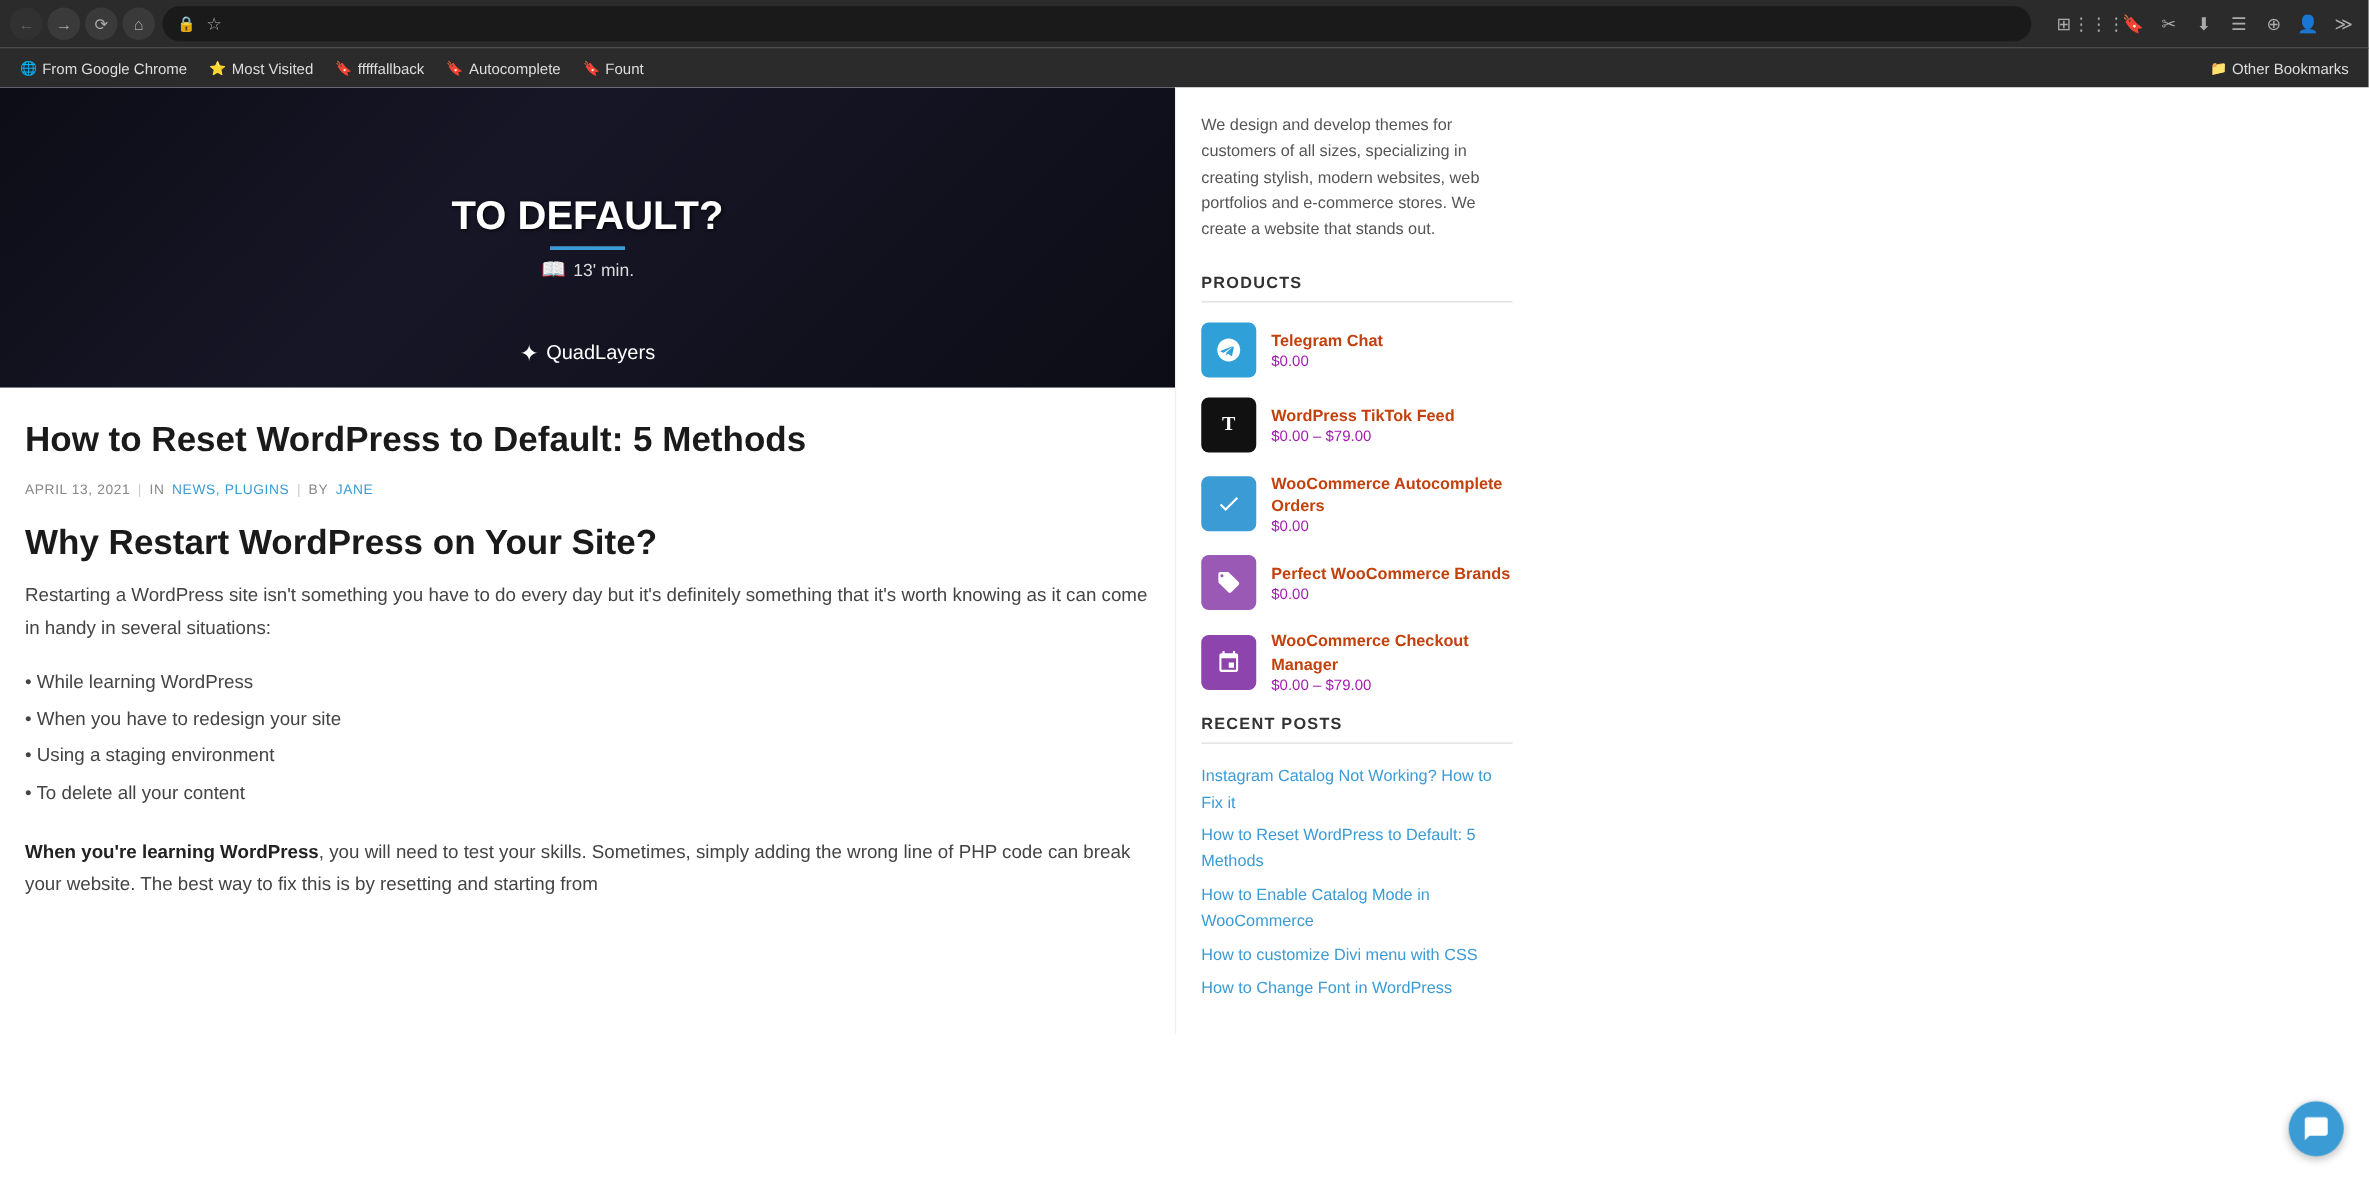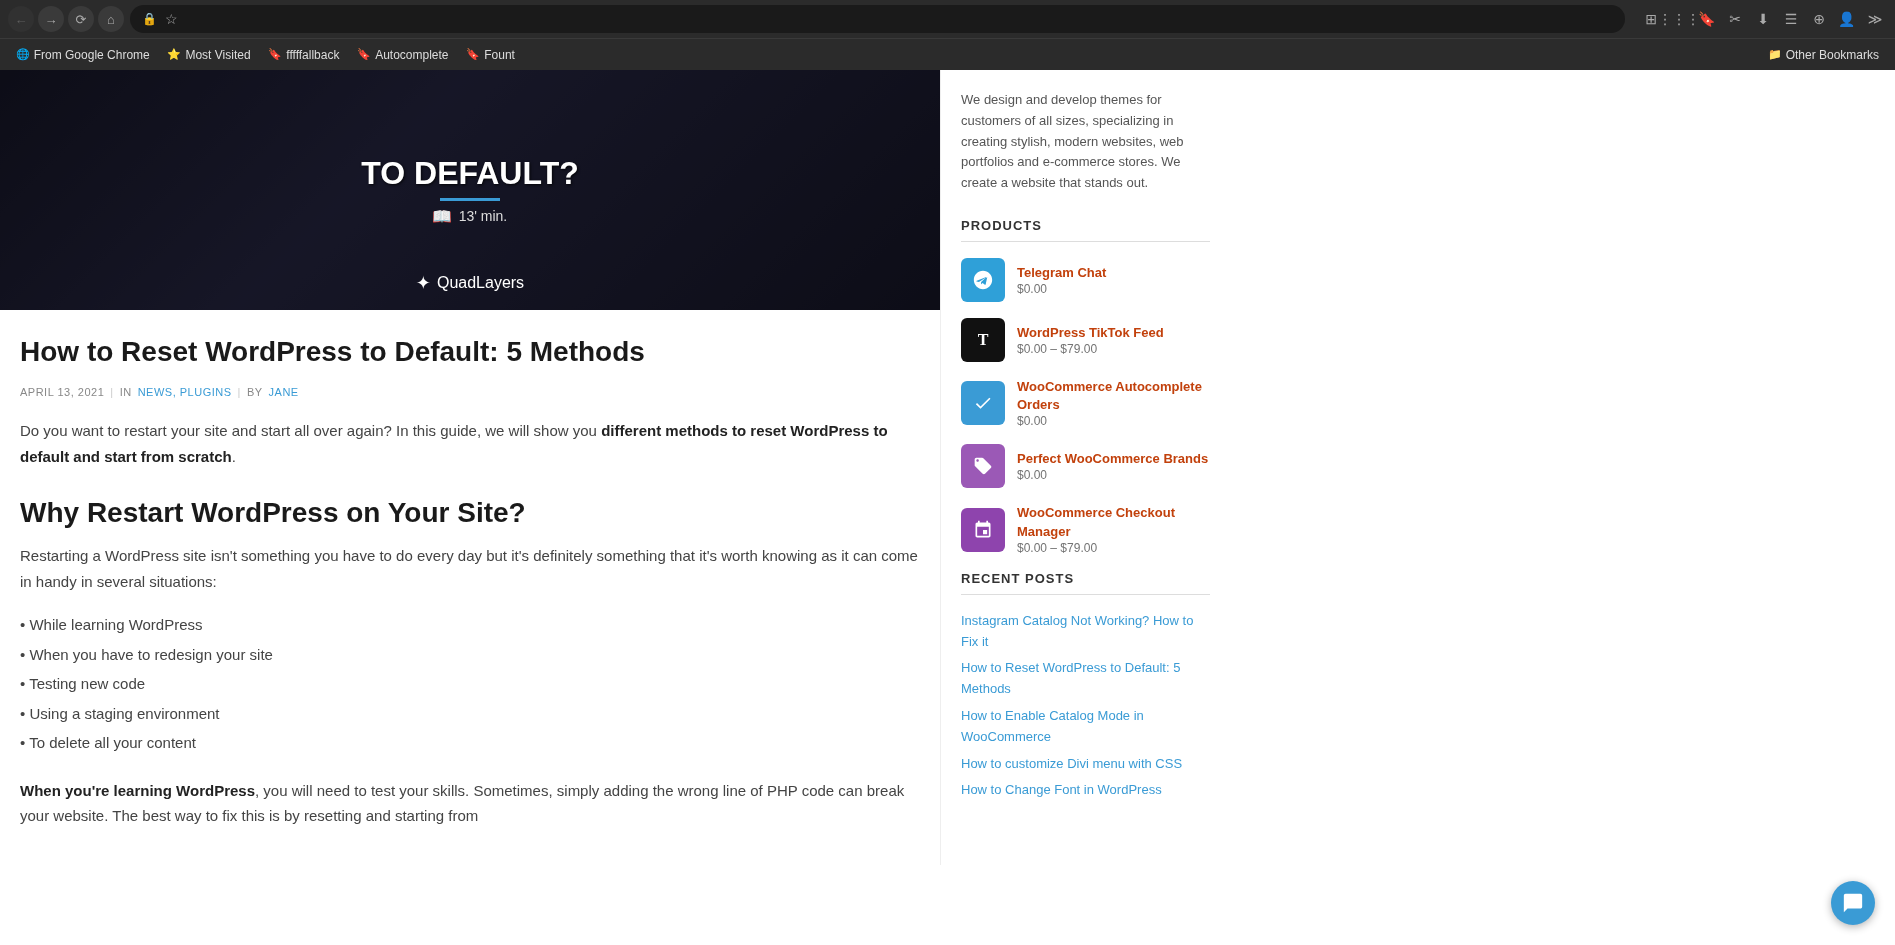--- a/index.html
+++ b/index.html
@@ -264,21 +264,21 @@
     .product-info {}
     .product-name {
       font-size: 13px;
       font-weight: 600;
       color: #c2410c;
       line-height: 1.4;
       cursor: pointer;
     }
     .product-price {
       font-size: 12px;
-      color: #737373;
+      color: #a21caf;
     }
     .recent-posts-section { margin-top: 8px; }
     .recent-post-link {
       display: block;
       font-size: 13px;
       color: #3a9bd5;
       text-decoration: none;
       line-height: 1.6;
       margin-bottom: 6px;
       cursor: pointer;
@@ -385,32 +385,28 @@
       <div class="article-meta">
         <span>APRIL 13, 2021</span>
         <span class="meta-sep">|</span>
         <span>IN</span>
         <a class="meta-link">NEWS, PLUGINS</a>
         <span class="meta-sep">|</span>
         <span>BY</span>
         <a class="meta-link">JANE</a>
       </div>
 
-      <p class="article-intro">
-        <span>Do you want to restart your site and start all over again? In this guide, we will show you </span><strong>different methods to reset WordPress to default and start from scratch</strong><span>.</span>
-      </p>
 
       <h2 class="section-heading">Why Restart WordPress on Your Site?</h2>
 
       <p class="section-text">Restarting a WordPress site isn't something you have to do every day but it's definitely something that it's worth knowing as it can come in handy in several situations:</p>
 
       <ul class="bullet-list">
         <li>While learning WordPress</li>
         <li>When you have to redesign your site</li>
-        <li>Testing new code</li>
         <li>Using a staging environment</li>
         <li>To delete all your content</li>
       </ul>
 
       <p class="para-text">
         <strong>When you're learning WordPress</strong><span>, you will need to test your skills. Sometimes, simply adding the wrong line of PHP code can break your website. The best way to fix this is by resetting and starting from</span>
       </p>
 
     </div>
   </div>

